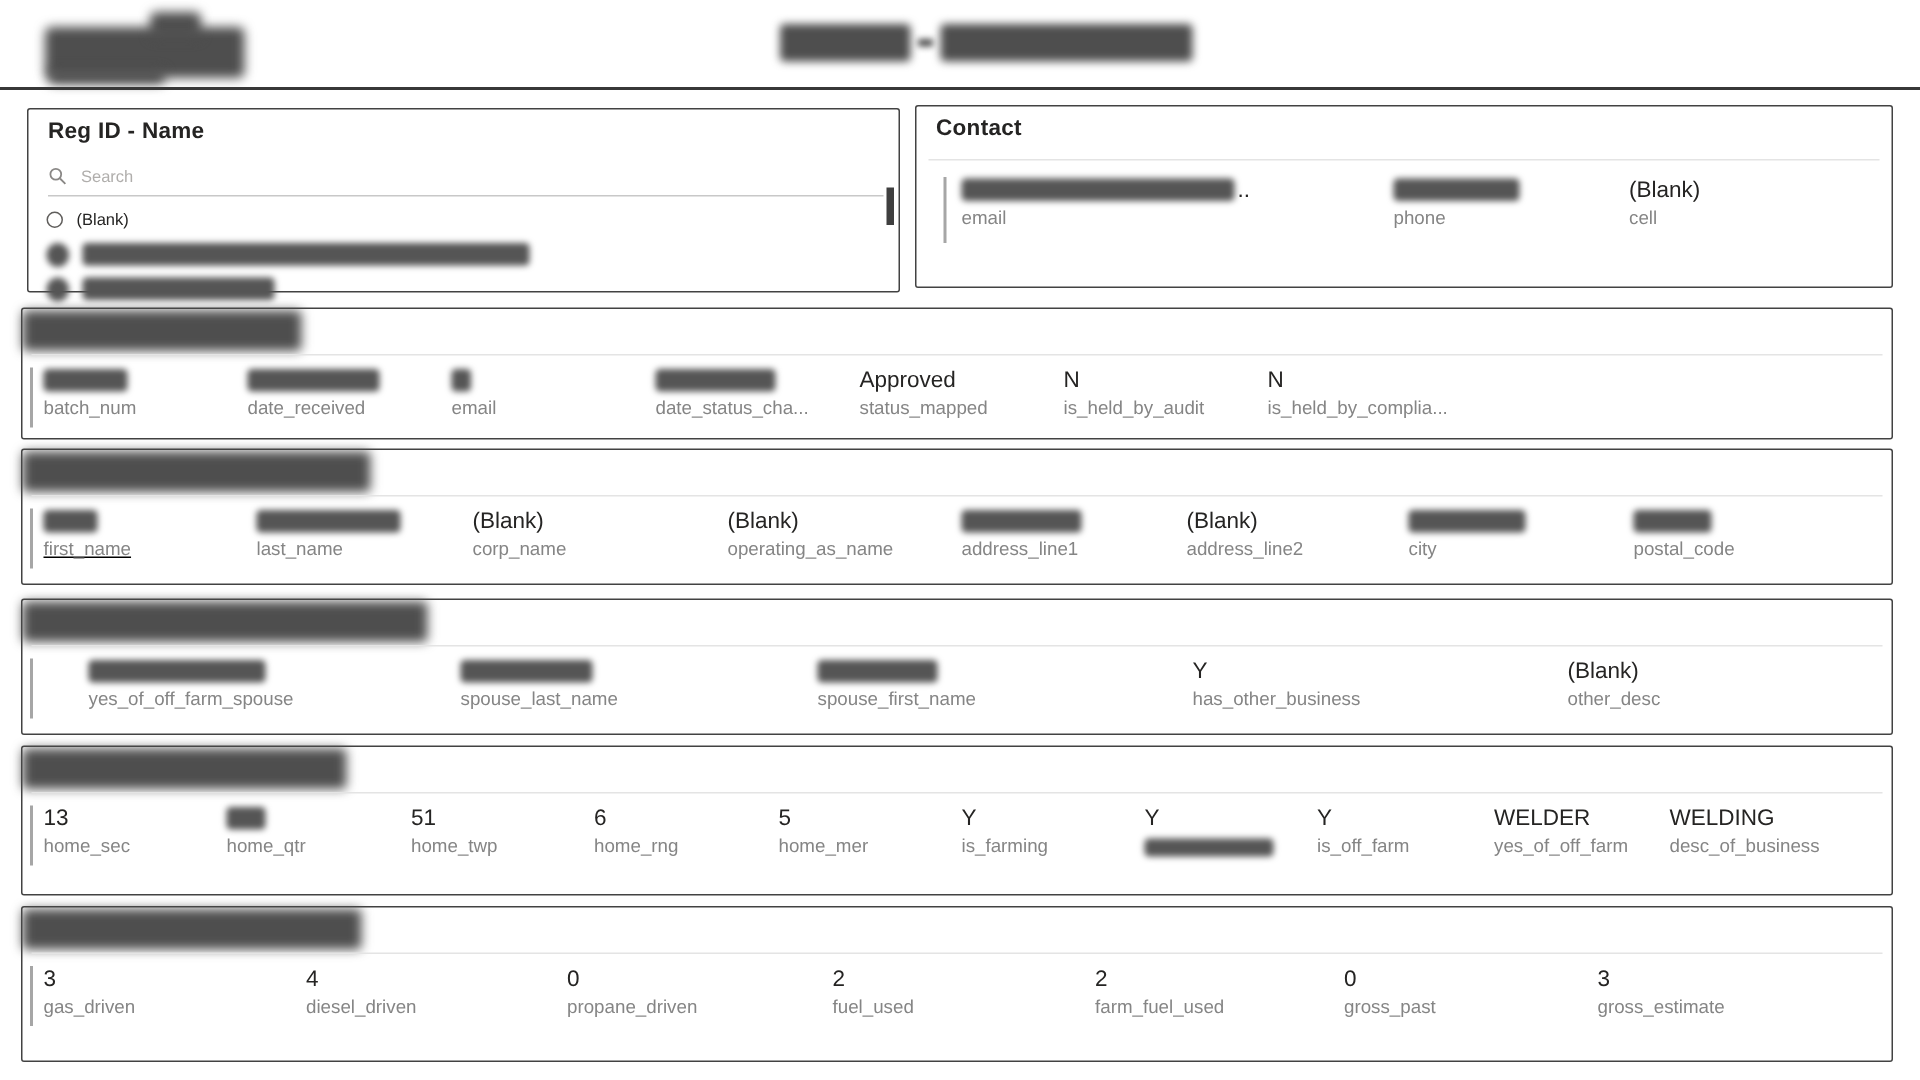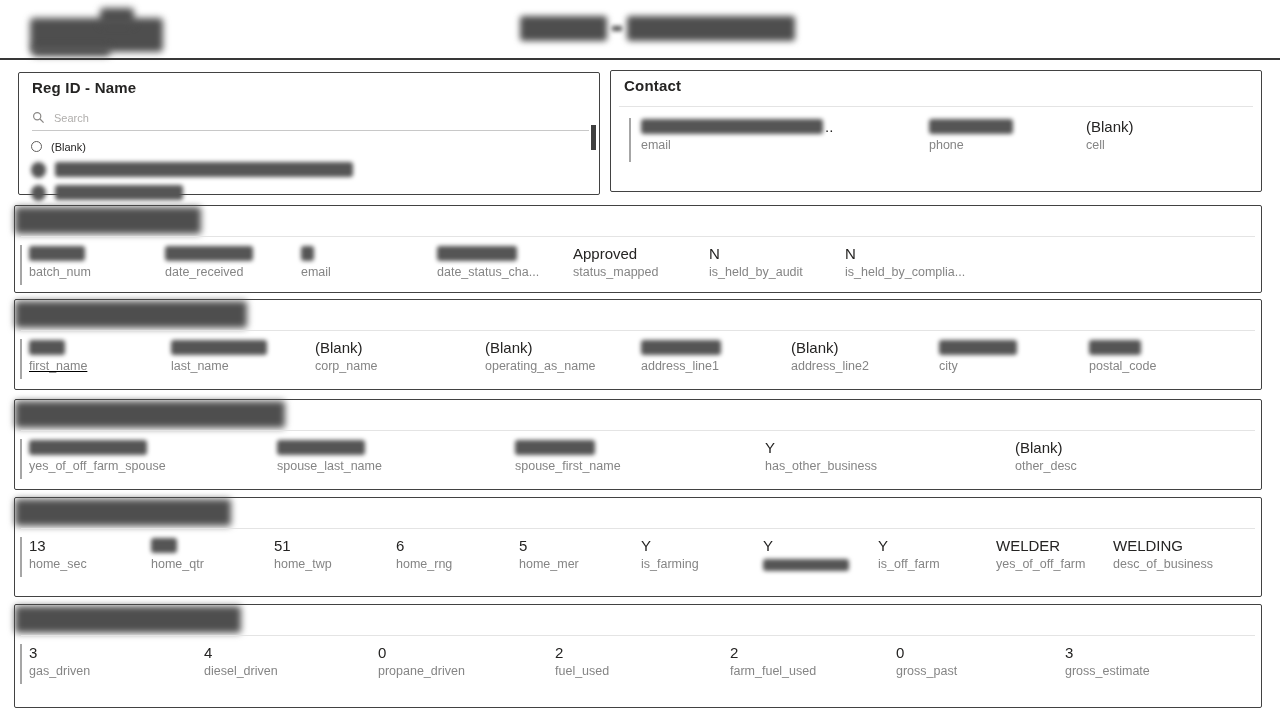--- a/index.html
+++ b/index.html
@@ -235,21 +235,21 @@
         </div>
     </div>
   </section>
 
   <section class="panel rowcard cardC">
     <div class="card-title-blob" style="width:270px;"></div>
     <div class="title-sep"></div>
     <div class="body">
       <div class="accent"></div>
       <div class="fields">
-          <div class="field" style="width: 248px;">
+          <div class="field" style="width: 248px; margin-left: 30px;">
             <div class="value">
               <span class="blob vblob" style="width: 118px;"></span>
             </div>
             <div class="label">yes_of_off_farm_spouse</div>
           </div>
           <div class="field" style="width: 238px;">
             <div class="value">
               <span class="blob vblob" style="width: 88px;"></span>
             </div>
             <div class="label">spouse_last_name</div>

